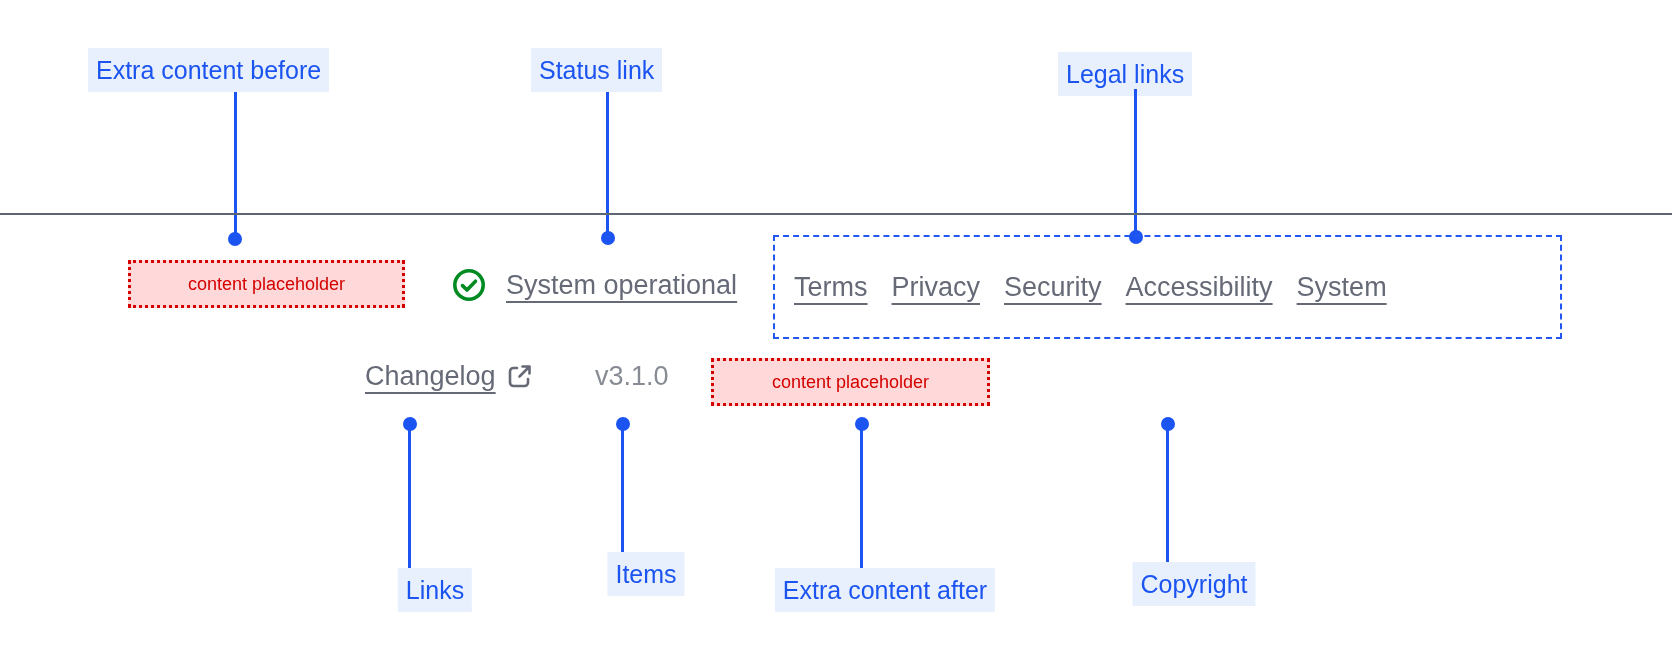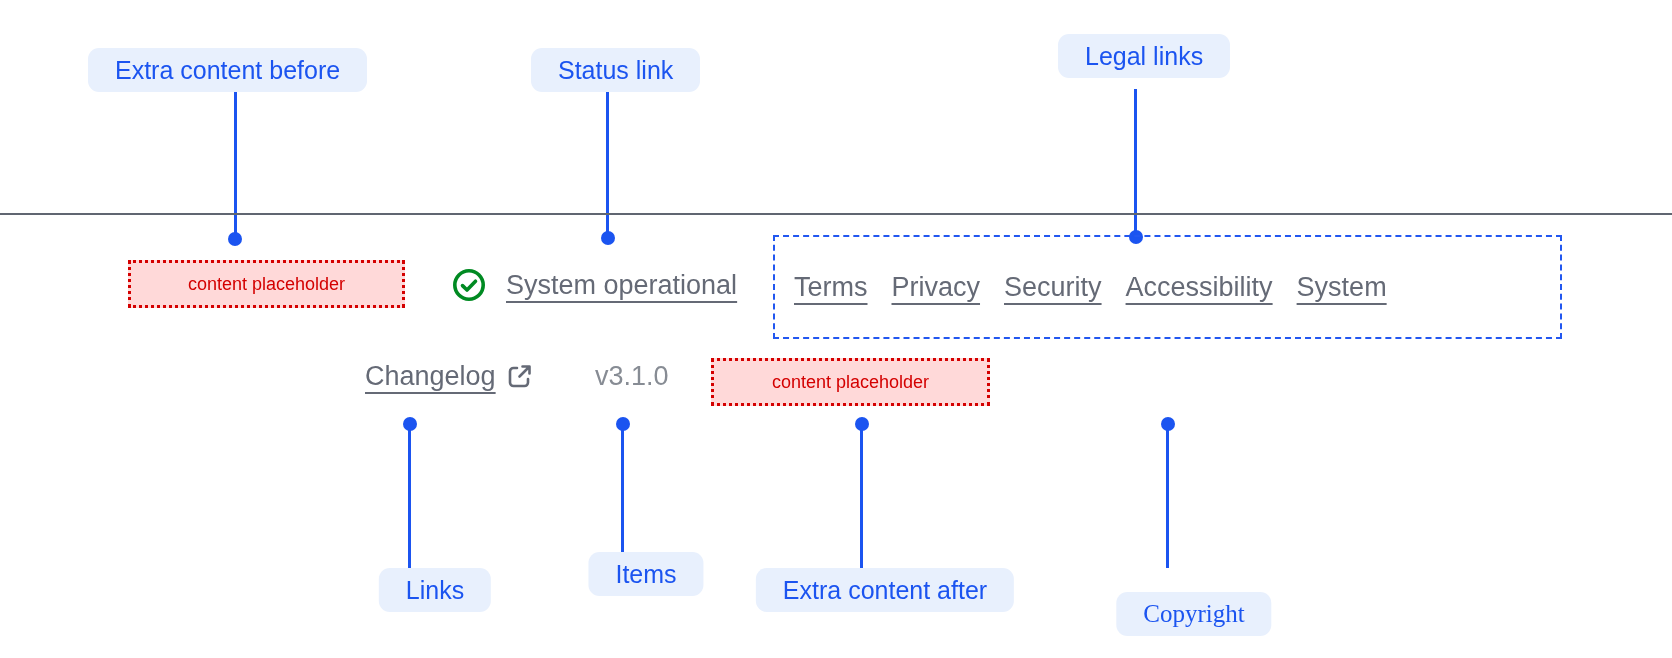--- a/index.html
+++ b/index.html
@@ -18,21 +18,21 @@
   html,body{background:var(--page-bg);}
   body{font-family:"Liberation Sans",sans-serif;}
   .stage{position:relative;width:1672px;height:658px;background:var(--page-bg);overflow:hidden;}
 
   
   .pill{
     position:absolute;
     background:var(--callout-bg);
     color:var(--callout-blue);
     font-size:25px;font-weight:500;line-height:32px;
-    padding:6px 27px;border-radius:11px;white-space:nowrap;
+    padding:6px 8px;border-radius:0;white-space:nowrap;
   }
   .pill.centered{transform:translateX(-50%);margin-left:24px;}
 
   
   .connector-line{position:absolute;width:3px;background:var(--callout-blue);}
   .connector-dot{position:absolute;width:14px;height:14px;border-radius:50%;background:var(--callout-blue);}
 
   
   .divider{position:absolute;left:0;top:213px;width:1672px;height:2px;background:var(--divider-gray);}
 
@@ -73,21 +73,21 @@
 <div class="stage">
 
   <div class="pill" style="left:88px;top:48px;">Extra content before</div>
   <div class="connector-line" style="left:234px;top:92px;height:148px;"></div>
   <div class="connector-dot" style="left:228px;top:232px;"></div>
 
   <div class="pill" style="left:531px;top:48px;">Status link</div>
   <div class="connector-line" style="left:606px;top:92px;height:146px;"></div>
   <div class="connector-dot" style="left:601px;top:231px;"></div>
 
-  <div class="pill" style="left:1058px;top:34px;">Legal links</div>
+  <div class="pill" style="left:1058px;top:52px;">Legal links</div>
   <div class="connector-line" style="left:1134px;top:89px;height:148px;"></div>
   <div class="connector-dot" style="left:1129px;top:230px;"></div>
 
   <div class="divider"></div>
 
   <div class="ph-box" style="left:128px;top:260px;width:277px;height:48px;">
     <span>content placeholder</span>
   </div>
 
   <div class="status-link">
@@ -128,15 +128,15 @@
   <div class="connector-dot" style="left:616px;top:417px;"></div>
   <div class="connector-line" style="left:621px;top:424px;height:144px;"></div>
   <div class="pill centered" style="left:622px;top:552px;">Items</div>
 
   <div class="connector-dot" style="left:855px;top:417px;"></div>
   <div class="connector-line" style="left:860px;top:424px;height:144px;"></div>
   <div class="pill centered" style="left:861px;top:568px;">Extra content after</div>
 
   <div class="connector-dot" style="left:1161px;top:417px;"></div>
   <div class="connector-line" style="left:1166px;top:424px;height:144px;"></div>
-  <div class="pill centered" style="left:1170px;top:592px;font-family:Liberation Serif, serif;">Copyright</div>
+  <div class="pill centered" style="left:1170px;top:562px;">Copyright</div>
 
 </div>
 
 </body></html>

